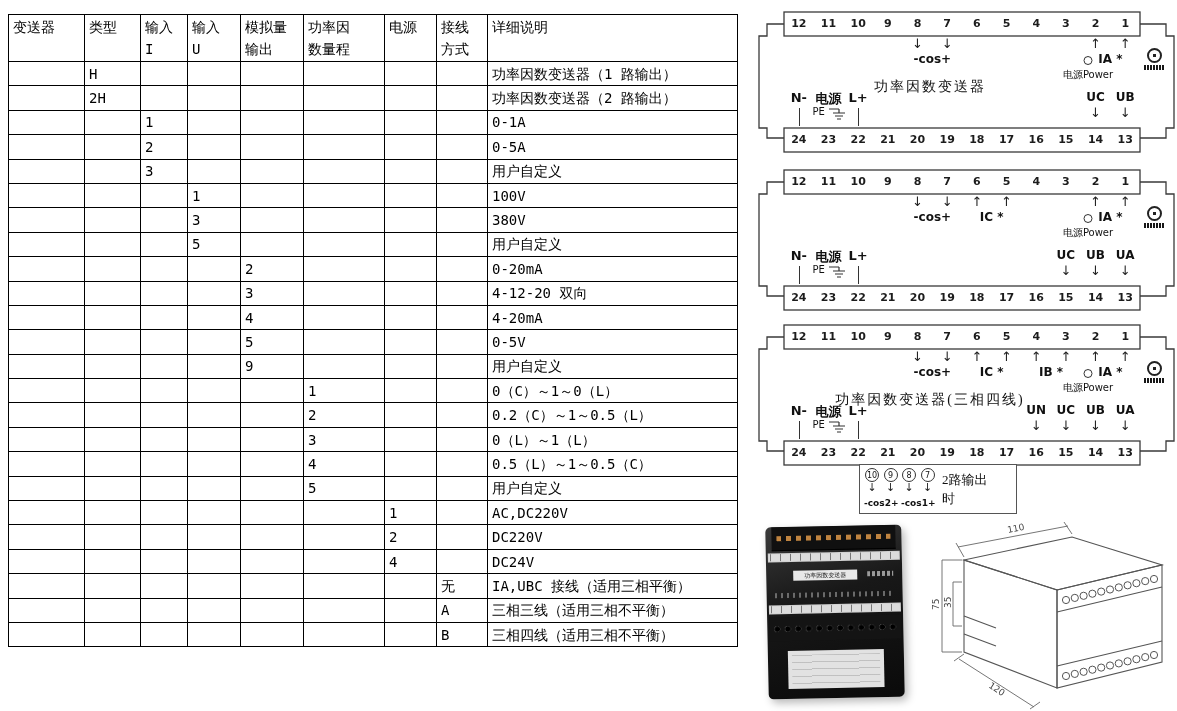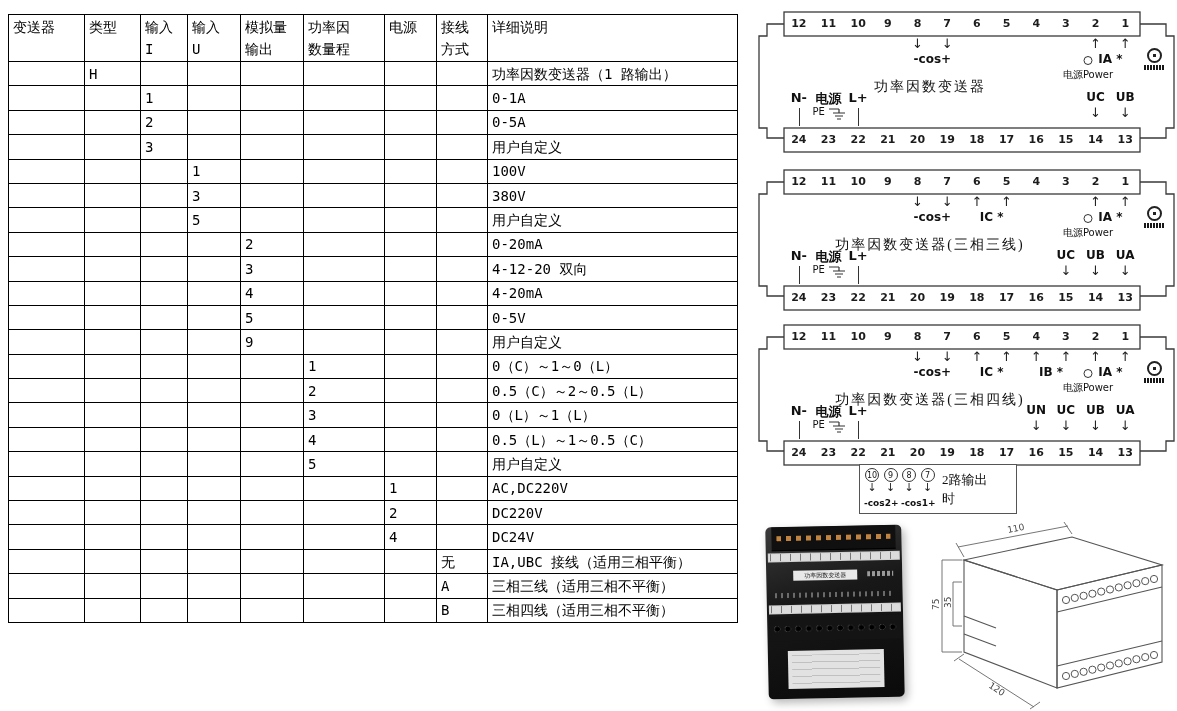--- a/index.html
+++ b/index.html
@@ -97,20 +97,31 @@
           <td></td>
           <td></td>
           <td></td>
           <td></td>
           <td></td>
           <td></td>
           <td>功率因数变送器（1 路输出）</td>
         </tr>
         <tr>
           <td></td>
+          <td><span>2H</span></td>
+          <td></td>
+          <td></td>
+          <td></td>
+          <td></td>
+          <td></td>
+          <td></td>
+          <td>功率因数变送器（2 路输出）</td>
+        </tr>
+        <tr>
+          <td></td>
           <td></td>
           <td><span>1</span></td>
           <td></td>
           <td></td>
           <td></td>
           <td></td>
           <td></td>
           <td>0-1A</td>
         </tr>
         <tr>
@@ -236,21 +247,21 @@
         </tr>
         <tr>
           <td></td>
           <td></td>
           <td></td>
           <td></td>
           <td></td>
           <td><span>2</span></td>
           <td></td>
           <td></td>
-          <td>0.5（C）～2～0.5（L）</td>
+          <td>0.2（C）～1～0.5（L）</td>
         </tr>
         <tr>
           <td></td>
           <td></td>
           <td></td>
           <td></td>
           <td></td>
           <td><span>3</span></td>
           <td></td>
           <td></td>
@@ -448,21 +459,20 @@
       <div class="arrow" style="left: 190.167px; top: 31px;">↓</div>
       <div class="glabel" style="left: 175.333px; top: 46px;">-cos+</div>
       <div class="arrow" style="left: 219.833px; top: 31px;">↑</div>
       <div class="arrow" style="left: 249.5px; top: 31px;">↑</div>
       <div class="glabel" style="left: 234.667px; top: 46px;">IC *</div>
       <div class="arrow" style="left: 338.5px; top: 31px;">↑</div>
       <div class="arrow" style="left: 368.167px; top: 31px;">↑</div>
       <div class="glabel" style="left: 353.333px; top: 46px;">IA *</div>
       <div class="led" style="left: 331px; top: 50px;"></div>
       <div class="glabel pwr" style="left: 331px; top: 62px;">电源Power</div>
-      <div class="dtitle" style="top: 72px;">功率因数变送器(三相三线)</div>
       <div class="logo" style="left: 384px; top: 42px;">
         <div class="ring"></div>
         <div class="bar"></div>
       </div>
       <div class="slabel" style="left: 41.8333px; top: 84px;">N-</div>
       <div class="slabel" style="left: 71.5px; top: 84px;">电源</div>
       <div class="slabel" style="left: 101.167px; top: 84px;">L+</div>
       <div class="pe" style="left: 55.5px; top: 100px;">PE</div>
       <div class="gnd" style="left: 70.5px; top: 99px;"><svg width="22" height="13" viewBox="0 0 22 13">
           <path d="M1 2 H11 M11 2 V6 M5 6 H17 M7 9 H15 M9 12 H13" stroke="#333" stroke-width="1.2" fill="none"></path>

